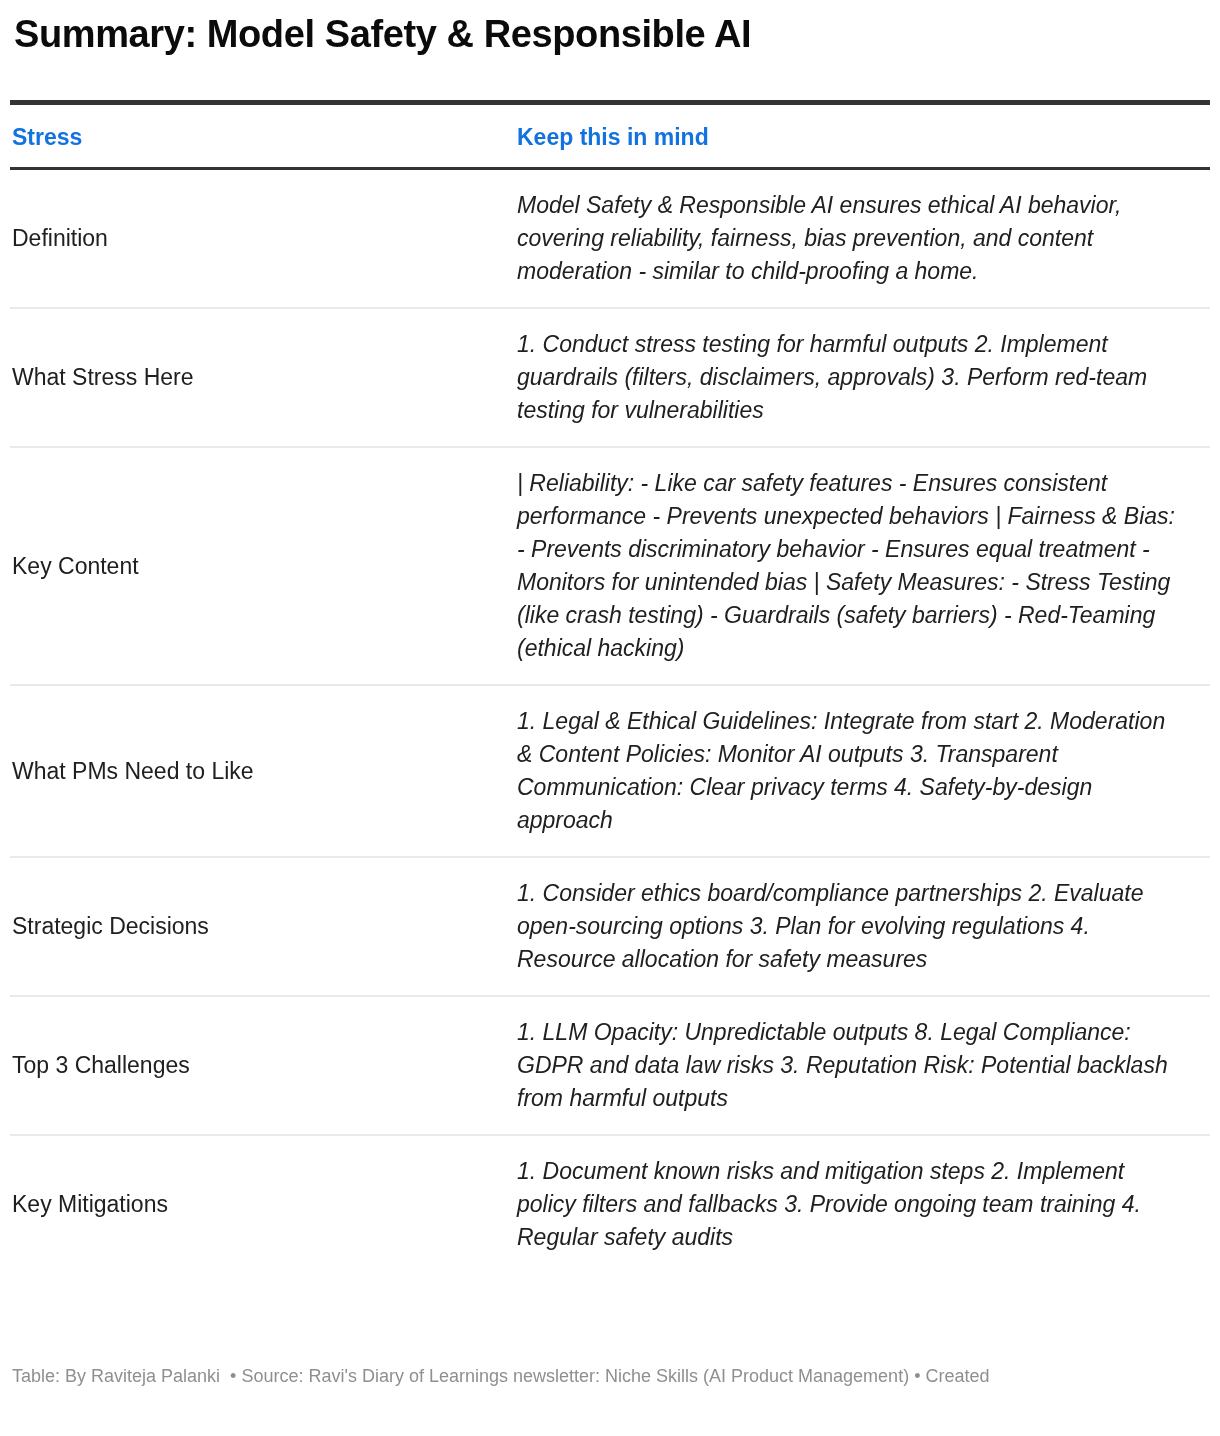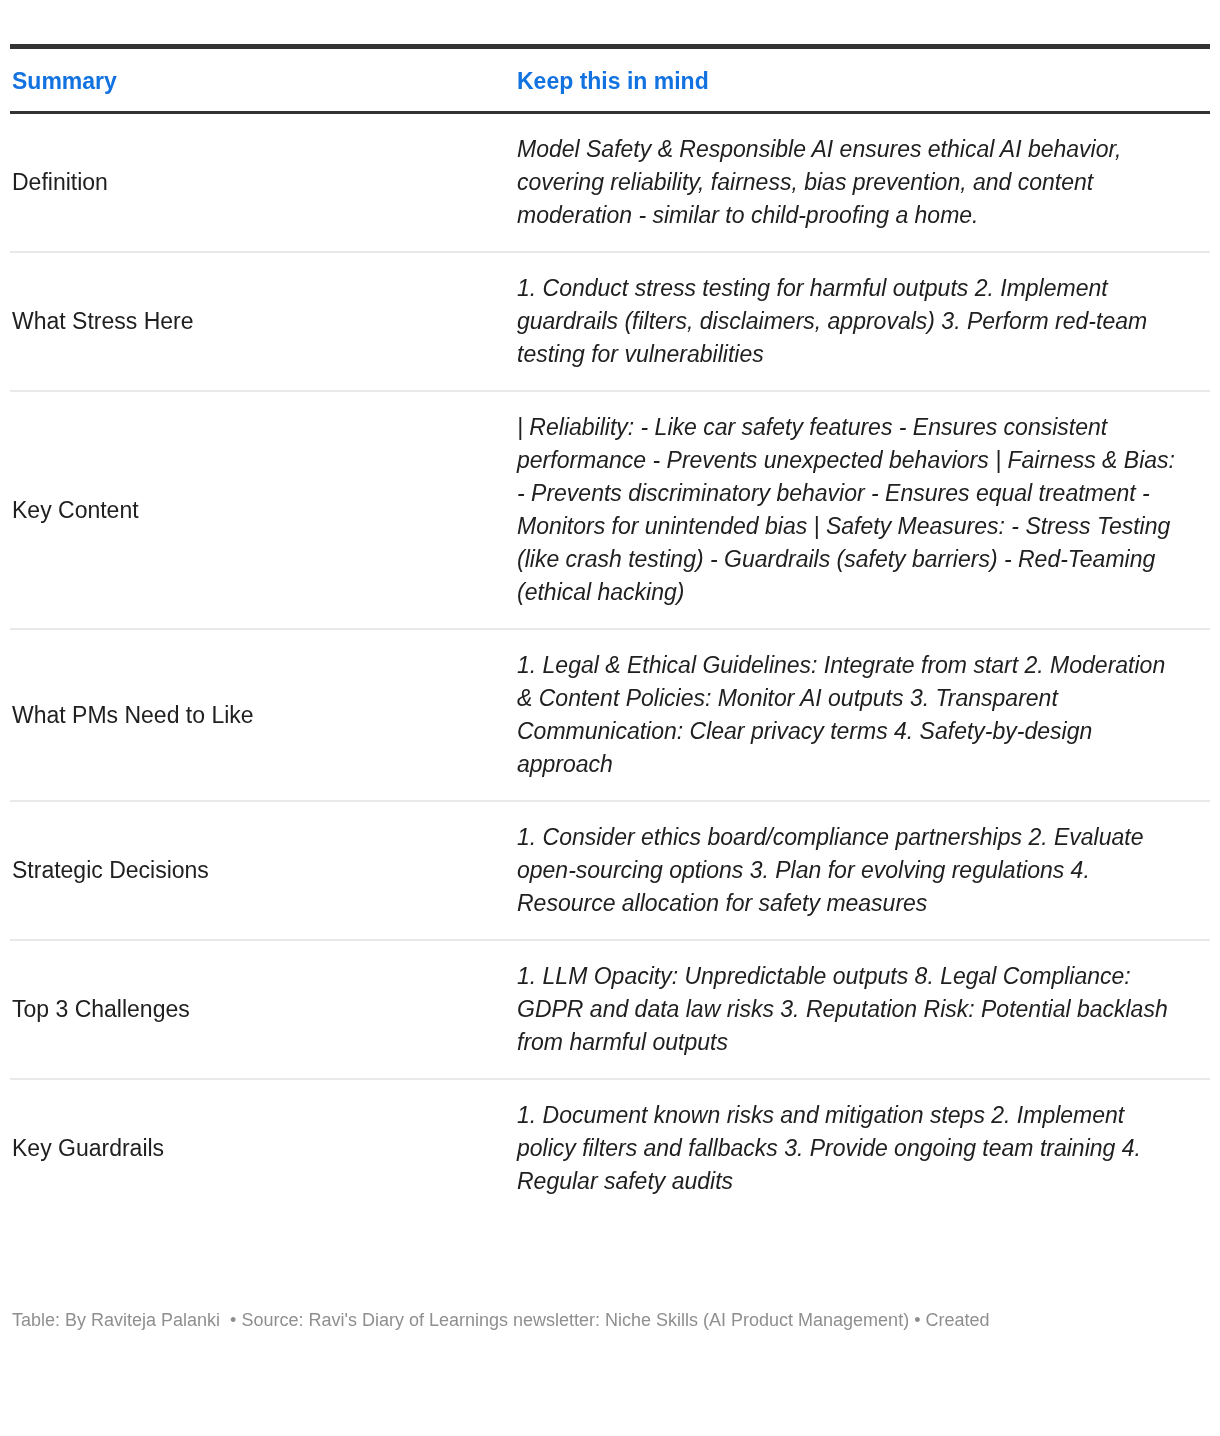--- a/index.html
+++ b/index.html
@@ -64,31 +64,32 @@
     line-height: 27px;
     color: #8f8f8f;
     white-space: pre-wrap;
   }
 </style>
 </head>
 <body>
 
 <div class="page">
 
+  <h1 class="title">Summary: Model Safety &amp; Responsible AI</h1>
 
   <div class="thick-rule"></div>
 
   <table class="summary-table">
     <colgroup>
       <col class="c1">
       <col class="c2">
     </colgroup>
     <thead>
       <tr>
-        <th class="first">Summary</th>
+        <th class="first">Stress</th>
         <th>Keep this in mind</th>
       </tr>
     </thead>
     <tbody>
       <tr>
         <td class="label">Definition</td>
         <td class="detail">Model Safety &amp; Responsible AI ensures ethical AI behavior, covering reliability, fairness, bias prevention, and content moderation - similar to child-proofing a home.</td>
       </tr>
       <tr>
         <td class="label">What Stress Here</td>
@@ -104,21 +105,21 @@
       </tr>
       <tr>
         <td class="label">Strategic Decisions</td>
         <td class="detail">1. Consider ethics board/compliance partnerships 2. Evaluate open-sourcing options 3. Plan for evolving regulations 4. Resource allocation for safety measures</td>
       </tr>
       <tr>
         <td class="label">Top 3 Challenges</td>
         <td class="detail">1. LLM Opacity: Unpredictable outputs 8. Legal Compliance: GDPR and data law risks 3. Reputation Risk: Potential backlash from harmful outputs</td>
       </tr>
       <tr>
-        <td class="label">Key Guardrails</td>
+        <td class="label">Key Mitigations</td>
         <td class="detail">1. Document known risks and mitigation steps 2. Implement policy filters and fallbacks 3. Provide ongoing team training 4. Regular safety audits</td>
       </tr>
     </tbody>
   </table>
 
   <div class="footer">
     <div>Table: By Raviteja Palanki  • Source: Ravi's Diary of Learnings newsletter: Niche Skills (AI Product Management) • Created</div>
     
   </div>
 

